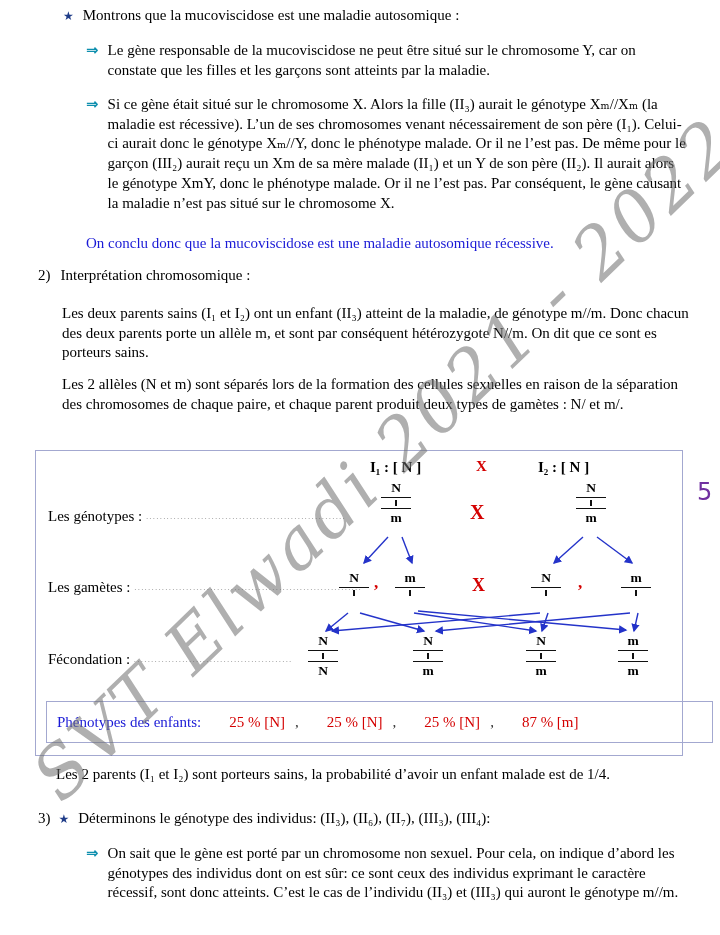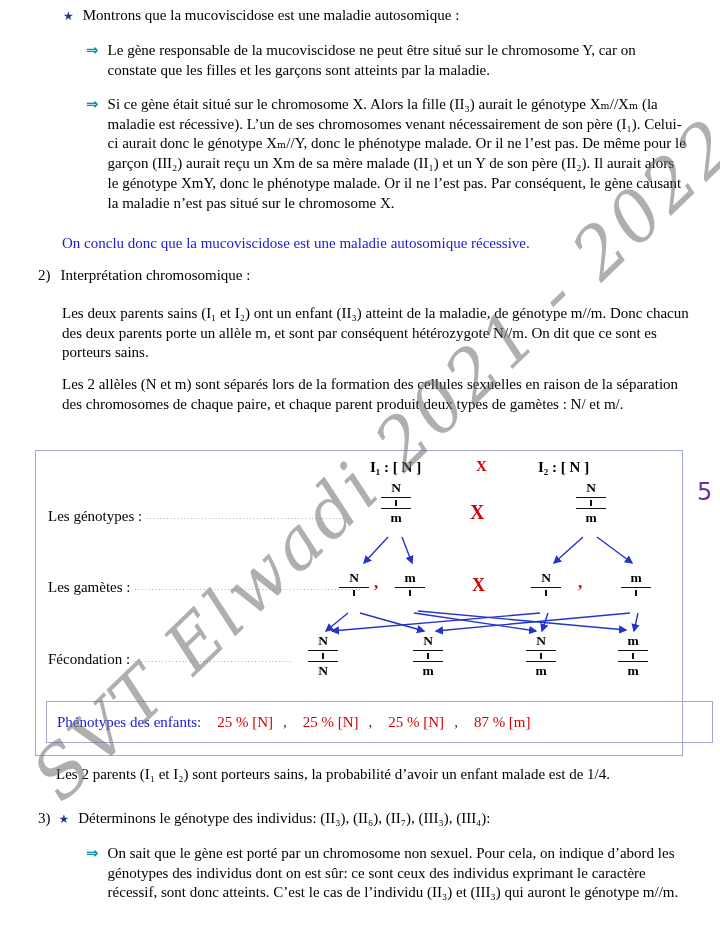--- a/index.html
+++ b/index.html
@@ -11,21 +11,21 @@
   .abs { position:absolute; }
   .nowrap { white-space:nowrap; }
   .bold { font-weight:bold; }
   .para { line-height:19.7px; text-align:left; }
 
   .star-icon { color:var(--star_navy,#1f3c88); font-size:12px; margin-right:9px;
                font-family:"DejaVu Sans",sans-serif; }
   .arrow-item { display:flex; align-items:flex-start; }
   .arrow-icon { color:var(--arrow_teal,#0e8fae); font-family:"DejaVu Sans",sans-serif;
                 font-weight:bold; font-size:15px; margin-right:9px; flex:0 0 auto; line-height:19.7px; }
-  .conclusion { color:var(--blue_text,#1a1ad6); }
+  .conclusion { color:var(--blue_text,#1a1ad6);margin-left:24px; }
 
   .sec-head { display:flex; align-items:baseline; }
   .sec-num { margin-right:10px; }
 
   
   .diagram-box { position:absolute; left:35px; top:450px; width:648px; height:306px;
                  border:1px solid var(--box_border,#a3a8d0); box-sizing:border-box; }
   .dots { color:#8a8a8a; font-size:9px; letter-spacing:1.2px; vertical-align:2px; }
   .chromo { position:absolute; display:flex; flex-direction:column; align-items:center;
             width:40px; font-weight:bold; font-size:13.5px; line-height:14px; }
@@ -36,21 +36,21 @@
           font-family:"Liberation Serif",serif; }
   .gsep { position:absolute; color:var(--red,#d40000); font-weight:bold; font-size:17px; }
   svg.arrows { position:absolute; left:0; top:0; z-index:3; pointer-events:none; }
   svg.arrows line { stroke:var(--diag_arrow,#2433c9); stroke-width:1.4; }
   svg.arrows .head { fill:var(--diag_arrow,#2433c9); }
 
   .results-box { position:absolute; left:10px; top:250px; width:667px; height:42px;
                  border:1px solid var(--box_border,#a3a8d0); box-sizing:border-box;
                  display:flex; align-items:center; padding-left:10px; }
   .rlabel { color:var(--blue_text,#1a1ad6); }
-  .ritem  { color:var(--red,#d40000); margin-left:16px; }
+  .ritem  { color:var(--red,#d40000); margin-left:28px; }
   .rsep   { color:#333; margin-left:10px; }
 
   .watermark { position:absolute; left:-88px; top:418px; width:945px; text-align:center;
                transform:rotate(-44deg); font-style:italic; font-size:70px; letter-spacing:4px;
                color:var(--watermark_gray,#6e6e6e); opacity:0.55; z-index:9;
                pointer-events:none; white-space:nowrap; font-family:"DejaVu Serif",serif; }
   .page-num { position:absolute; left:697px; top:478px; color:var(--page_purple,#7030a0);
               font-size:24px; font-family:"DejaVu Sans",sans-serif; z-index:2; }
 </style>
 </head>

